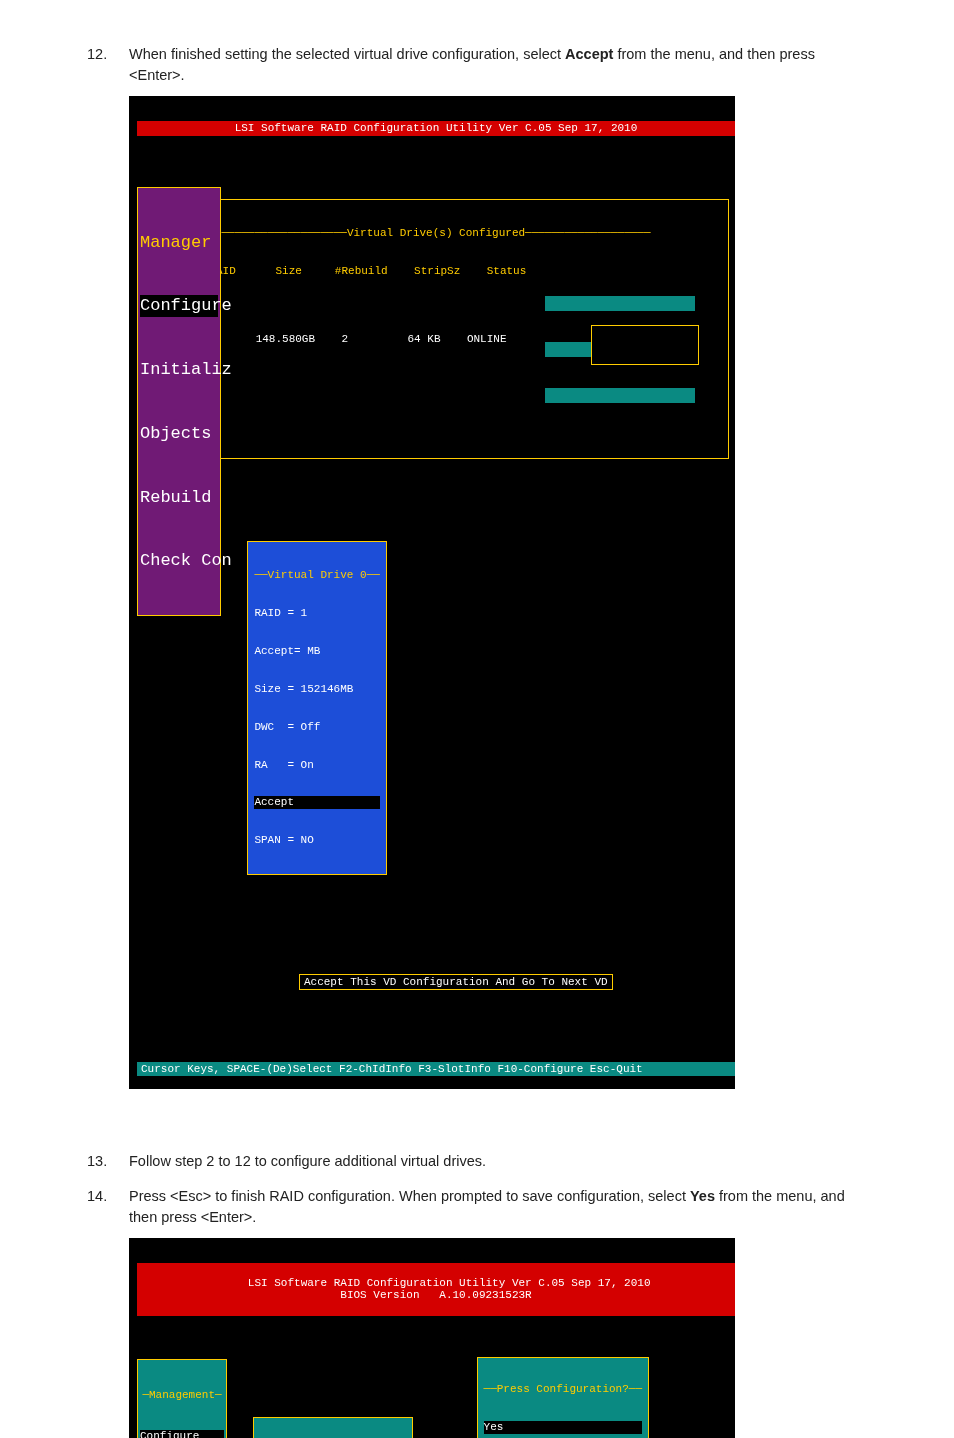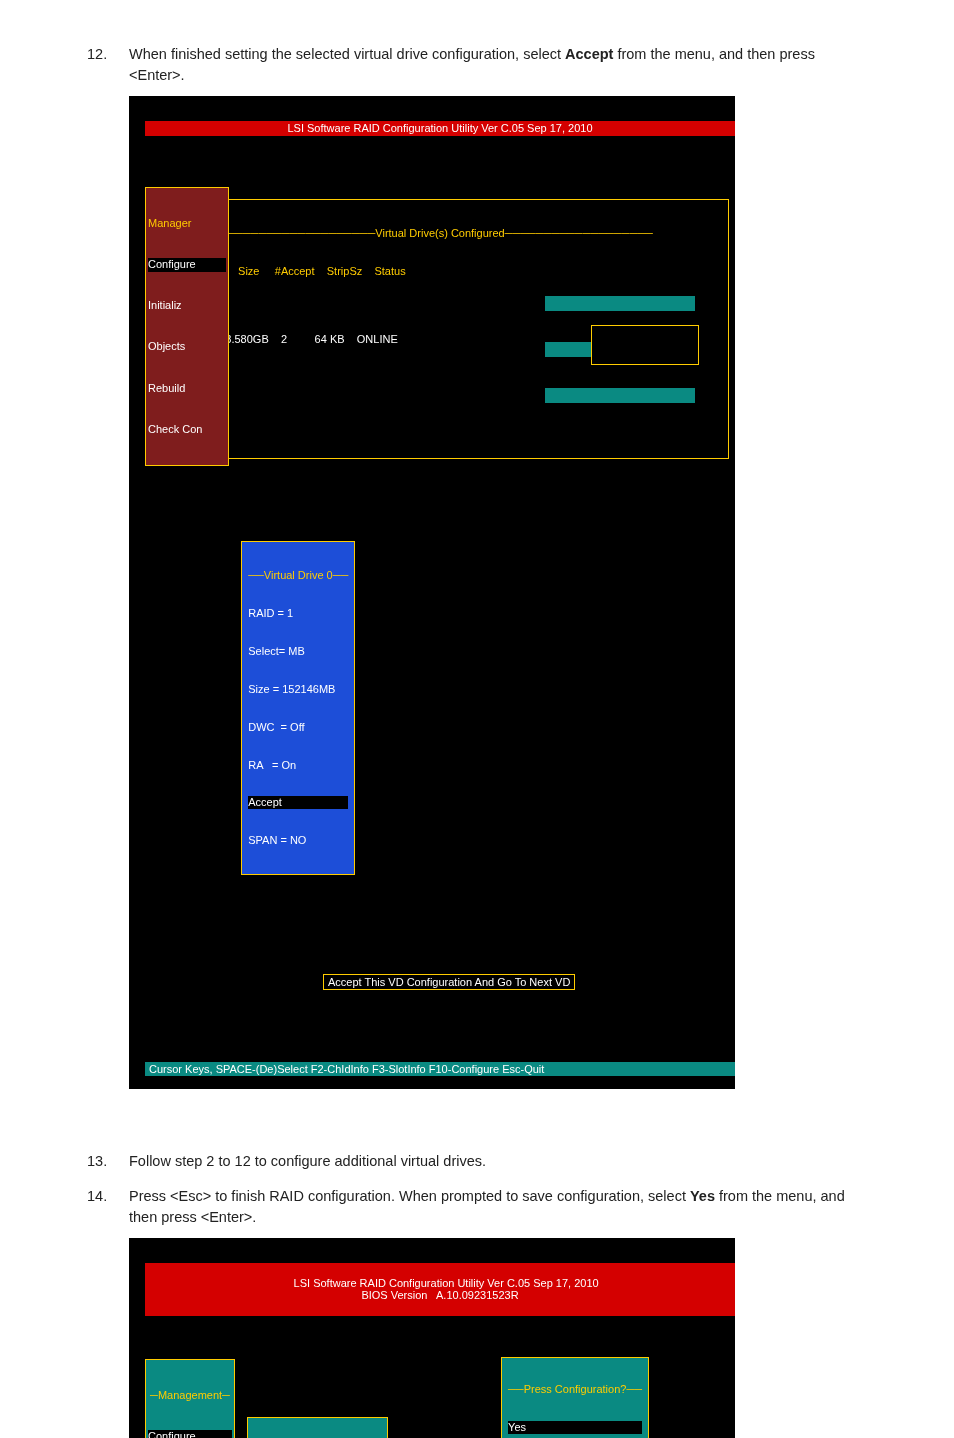--- a/index.html
+++ b/index.html
@@ -20,26 +20,26 @@
   width: 42px;
   flex-shrink: 0;
 }
 .step .body {
   flex: 1;
 }
 .bios {
   display: block;
   margin: 8px 0 8px 42px;
   background: #000;
-  font-family: Liberation Sans, sans-serif;
+  font-family: Liberation Mono, monospace;
   font-size: 11px;
   line-height: 1.15;
   white-space: pre;
   color: #fff;
-  padding: 0 0 0 16px;
+  padding: 0 0 0 8px;
   box-sizing: border-box;
   width: 606px;
 }
 .bios .titlebar {
   background: #d40000;
   color: #fff;
   text-align: center;
   padding: 1px 0;
 }
 .bios .body {
@@ -49,25 +49,25 @@
 }
 .frame-label {
   color: #ffcc00;
 }
 .white { color: #fff; }
 .menu-side {
   position: absolute;
   left: 0px;
   top: 26px;
   width: 78px;
-  background: #7f1d1d;
+  background: #701a75;
   border:1px solid #ffcc00;
   color:#fff;
   padding:1px 2px;
-  font-size:11px;
+  font-size:17px;
   line-height:1.25;
 }
 .menu-side .hl {
   background:#000; color:#fff;
 }
 .hdrrow {
   color:#ffcc00;
 }
 .vd-config-table {
   border:1px solid #ffcc00;
@@ -159,41 +159,41 @@
     <span>When finished setting the selected virtual drive configuration, select </span><b>Accept</b><span> from the menu, and then press &lt;Enter&gt;.</span>
   </div>
 </div>
 
 <div class="bios">
   <div class="titlebar">LSI Software RAID Configuration Utility Ver C.05 Sep 17, 2010</div>
   <div class="body">
     
     <div class="vd-config-table">
       <div class="center frame-label">───────────────────<span>Virtual Drive(s) Configured</span>───────────────────</div>
-      <div class="hdrrow">  <span>LD</span>     <span>RAID</span>      <span>Size</span>     <span>#Accept</span>    <span>StripSz</span>    <span>Status</span></div>
+      <div class="hdrrow">  <span>LD</span>     <span>RAID</span>      <span>Size</span>     <span>#Rebuild</span>    <span>StripSz</span>    <span>Status</span></div>
       <div style="height:4px"></div>
       <div class="white">  <span>0</span>      <span>1</span>      <span>148.580GB</span>    <span>2</span>         <span>64 KB</span>    <span>ONLINE</span></div>
       <div style="height:56px"></div>
     </div>
 
     
     <div class="menu-side">
       <div class="frame-label" style="color:#ffcc00"><span>Manager</span></div>
       <div class="hl"><span>Configure</span></div>
       <div><span>Initializ</span></div>
       <div><span>Objects</span></div>
       <div><span>Rebuild</span></div>
       <div><span>Check Con</span></div>
     </div>
 
     
     <div class="vd0-box">
       <div class="center frame-label">──<span>Virtual Drive 0</span>──</div>
       <div>RAID = 1</div>
-      <div>Select= MB</div>
+      <div>Accept= MB</div>
       <div>Size = 152146MB</div>
       <div>DWC  = Off</div>
       <div>RA   = On</div>
       <div class="hl">Accept</div>
       <div>SPAN = NO</div>
     </div>
 
     
     <div class="vdr-right">
       <span class="tealbar" style="width:150px"></span>

